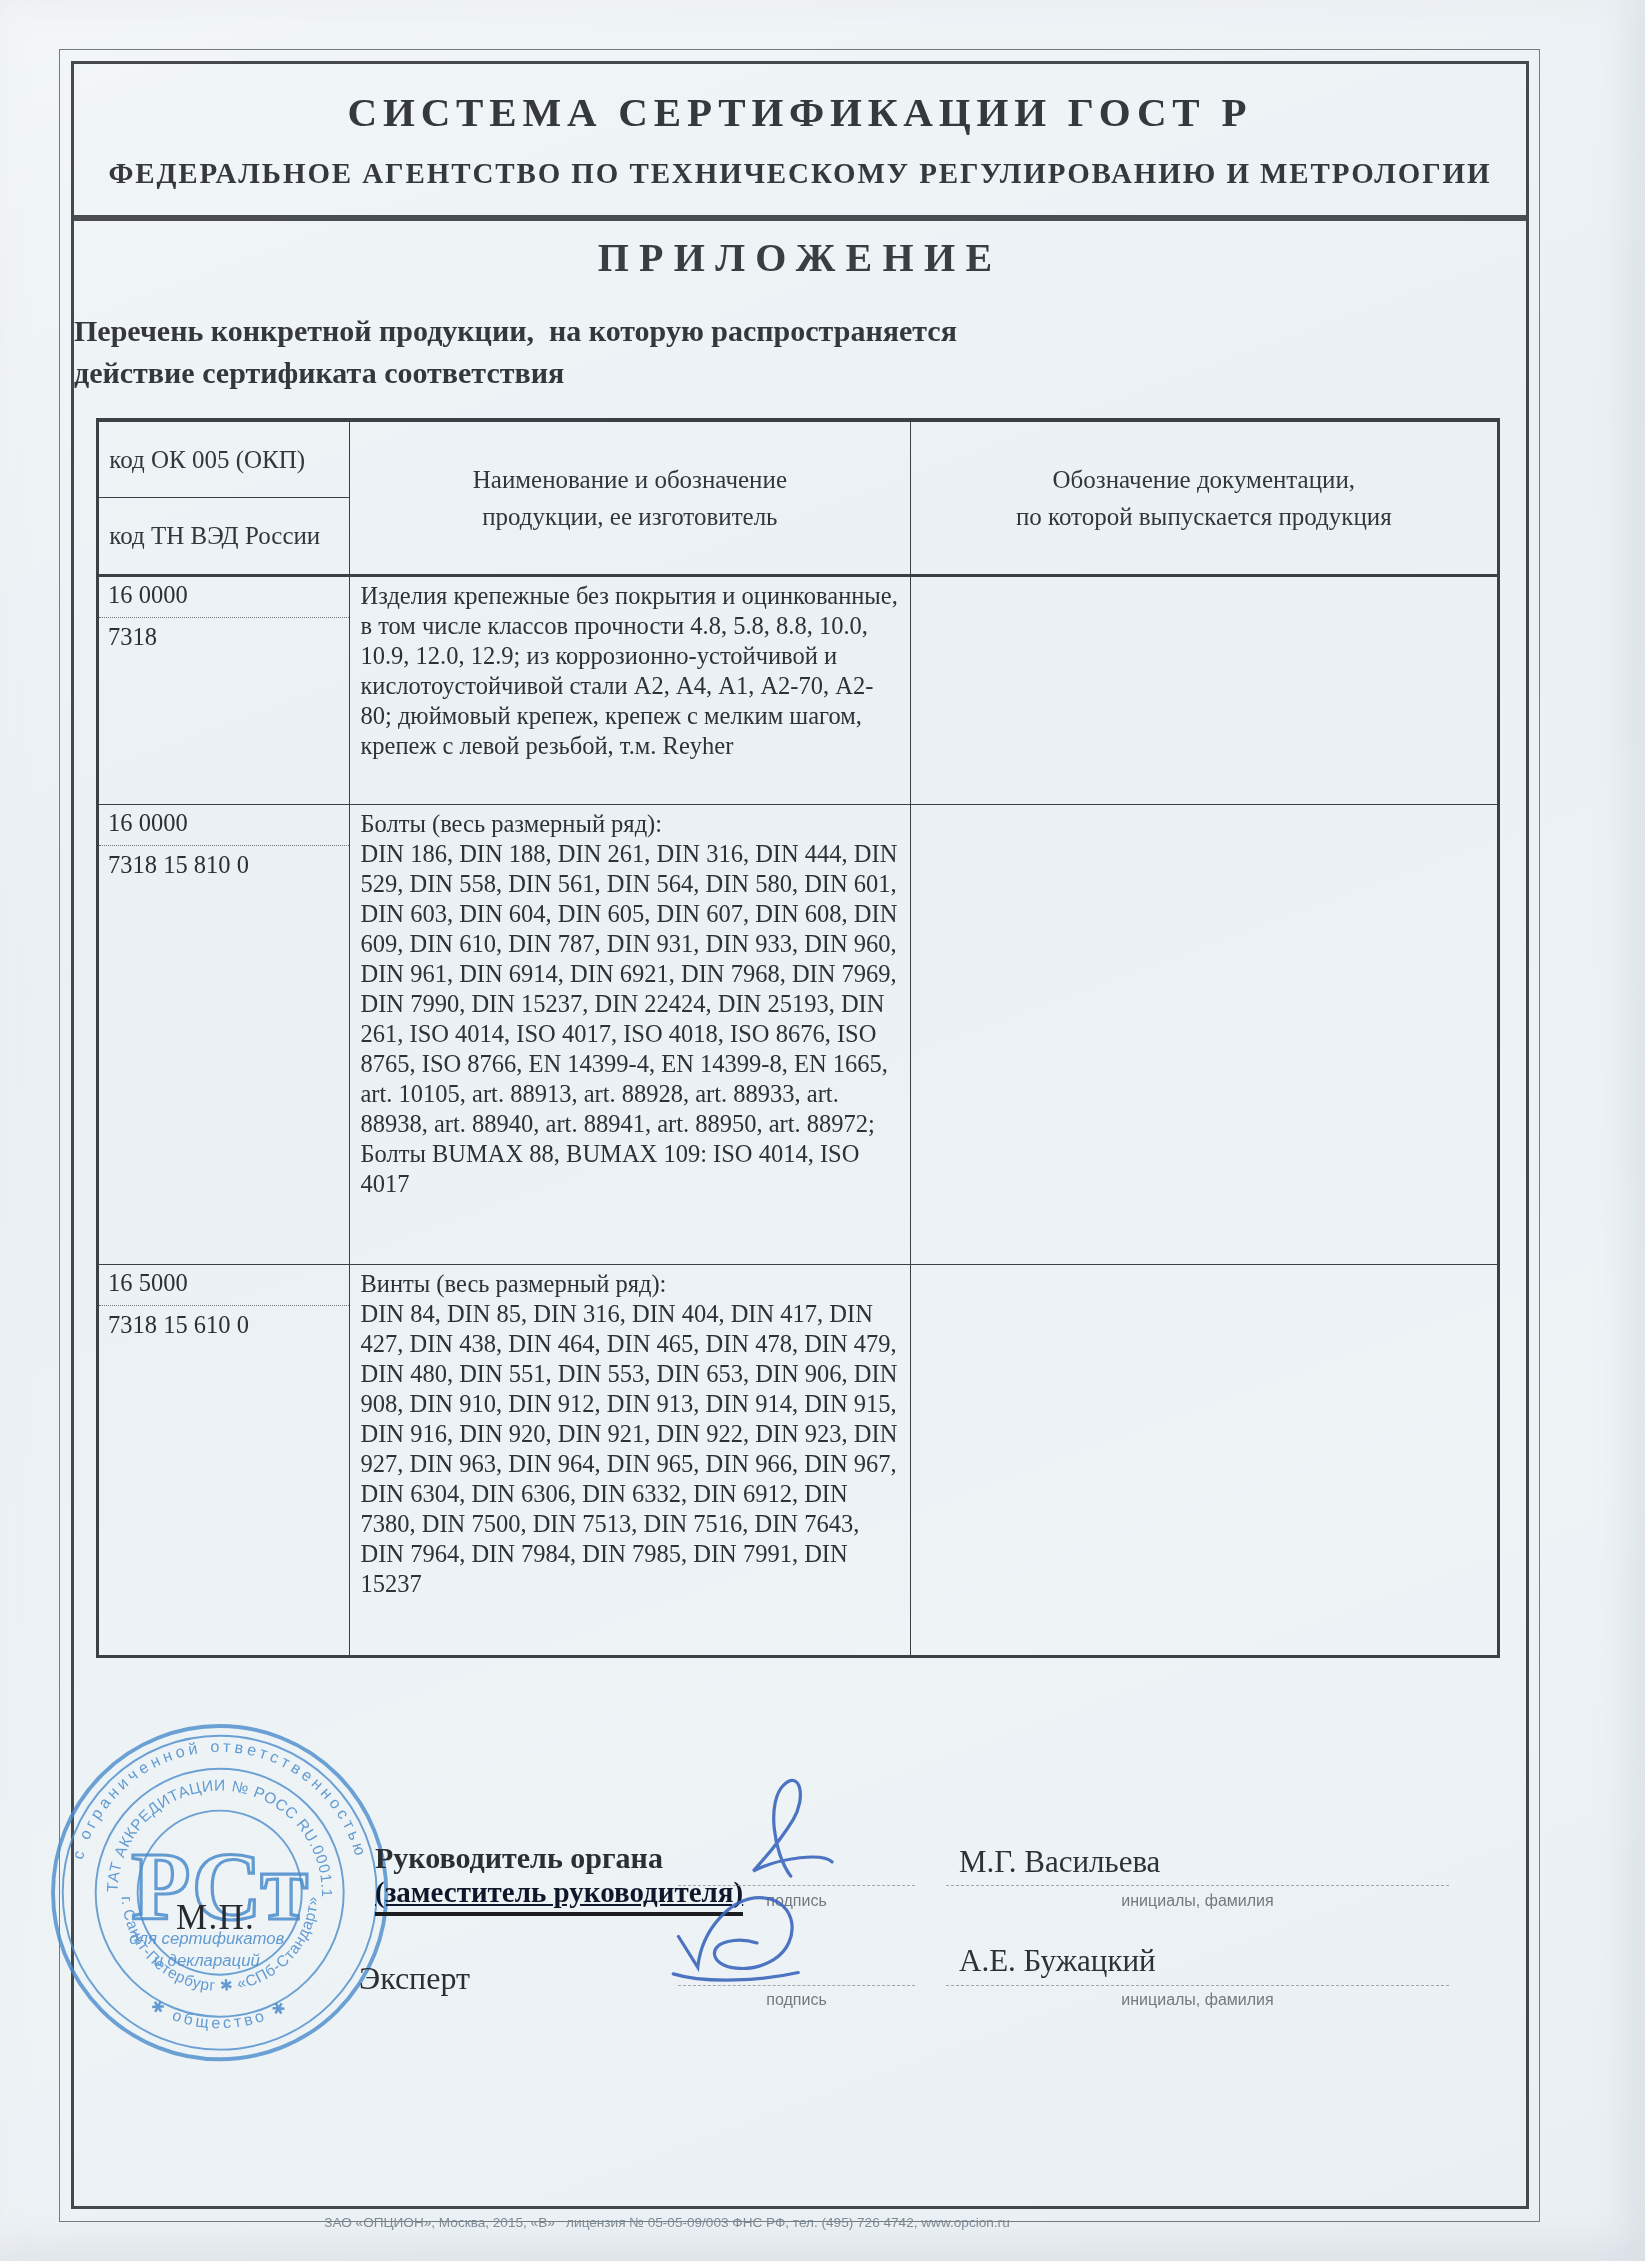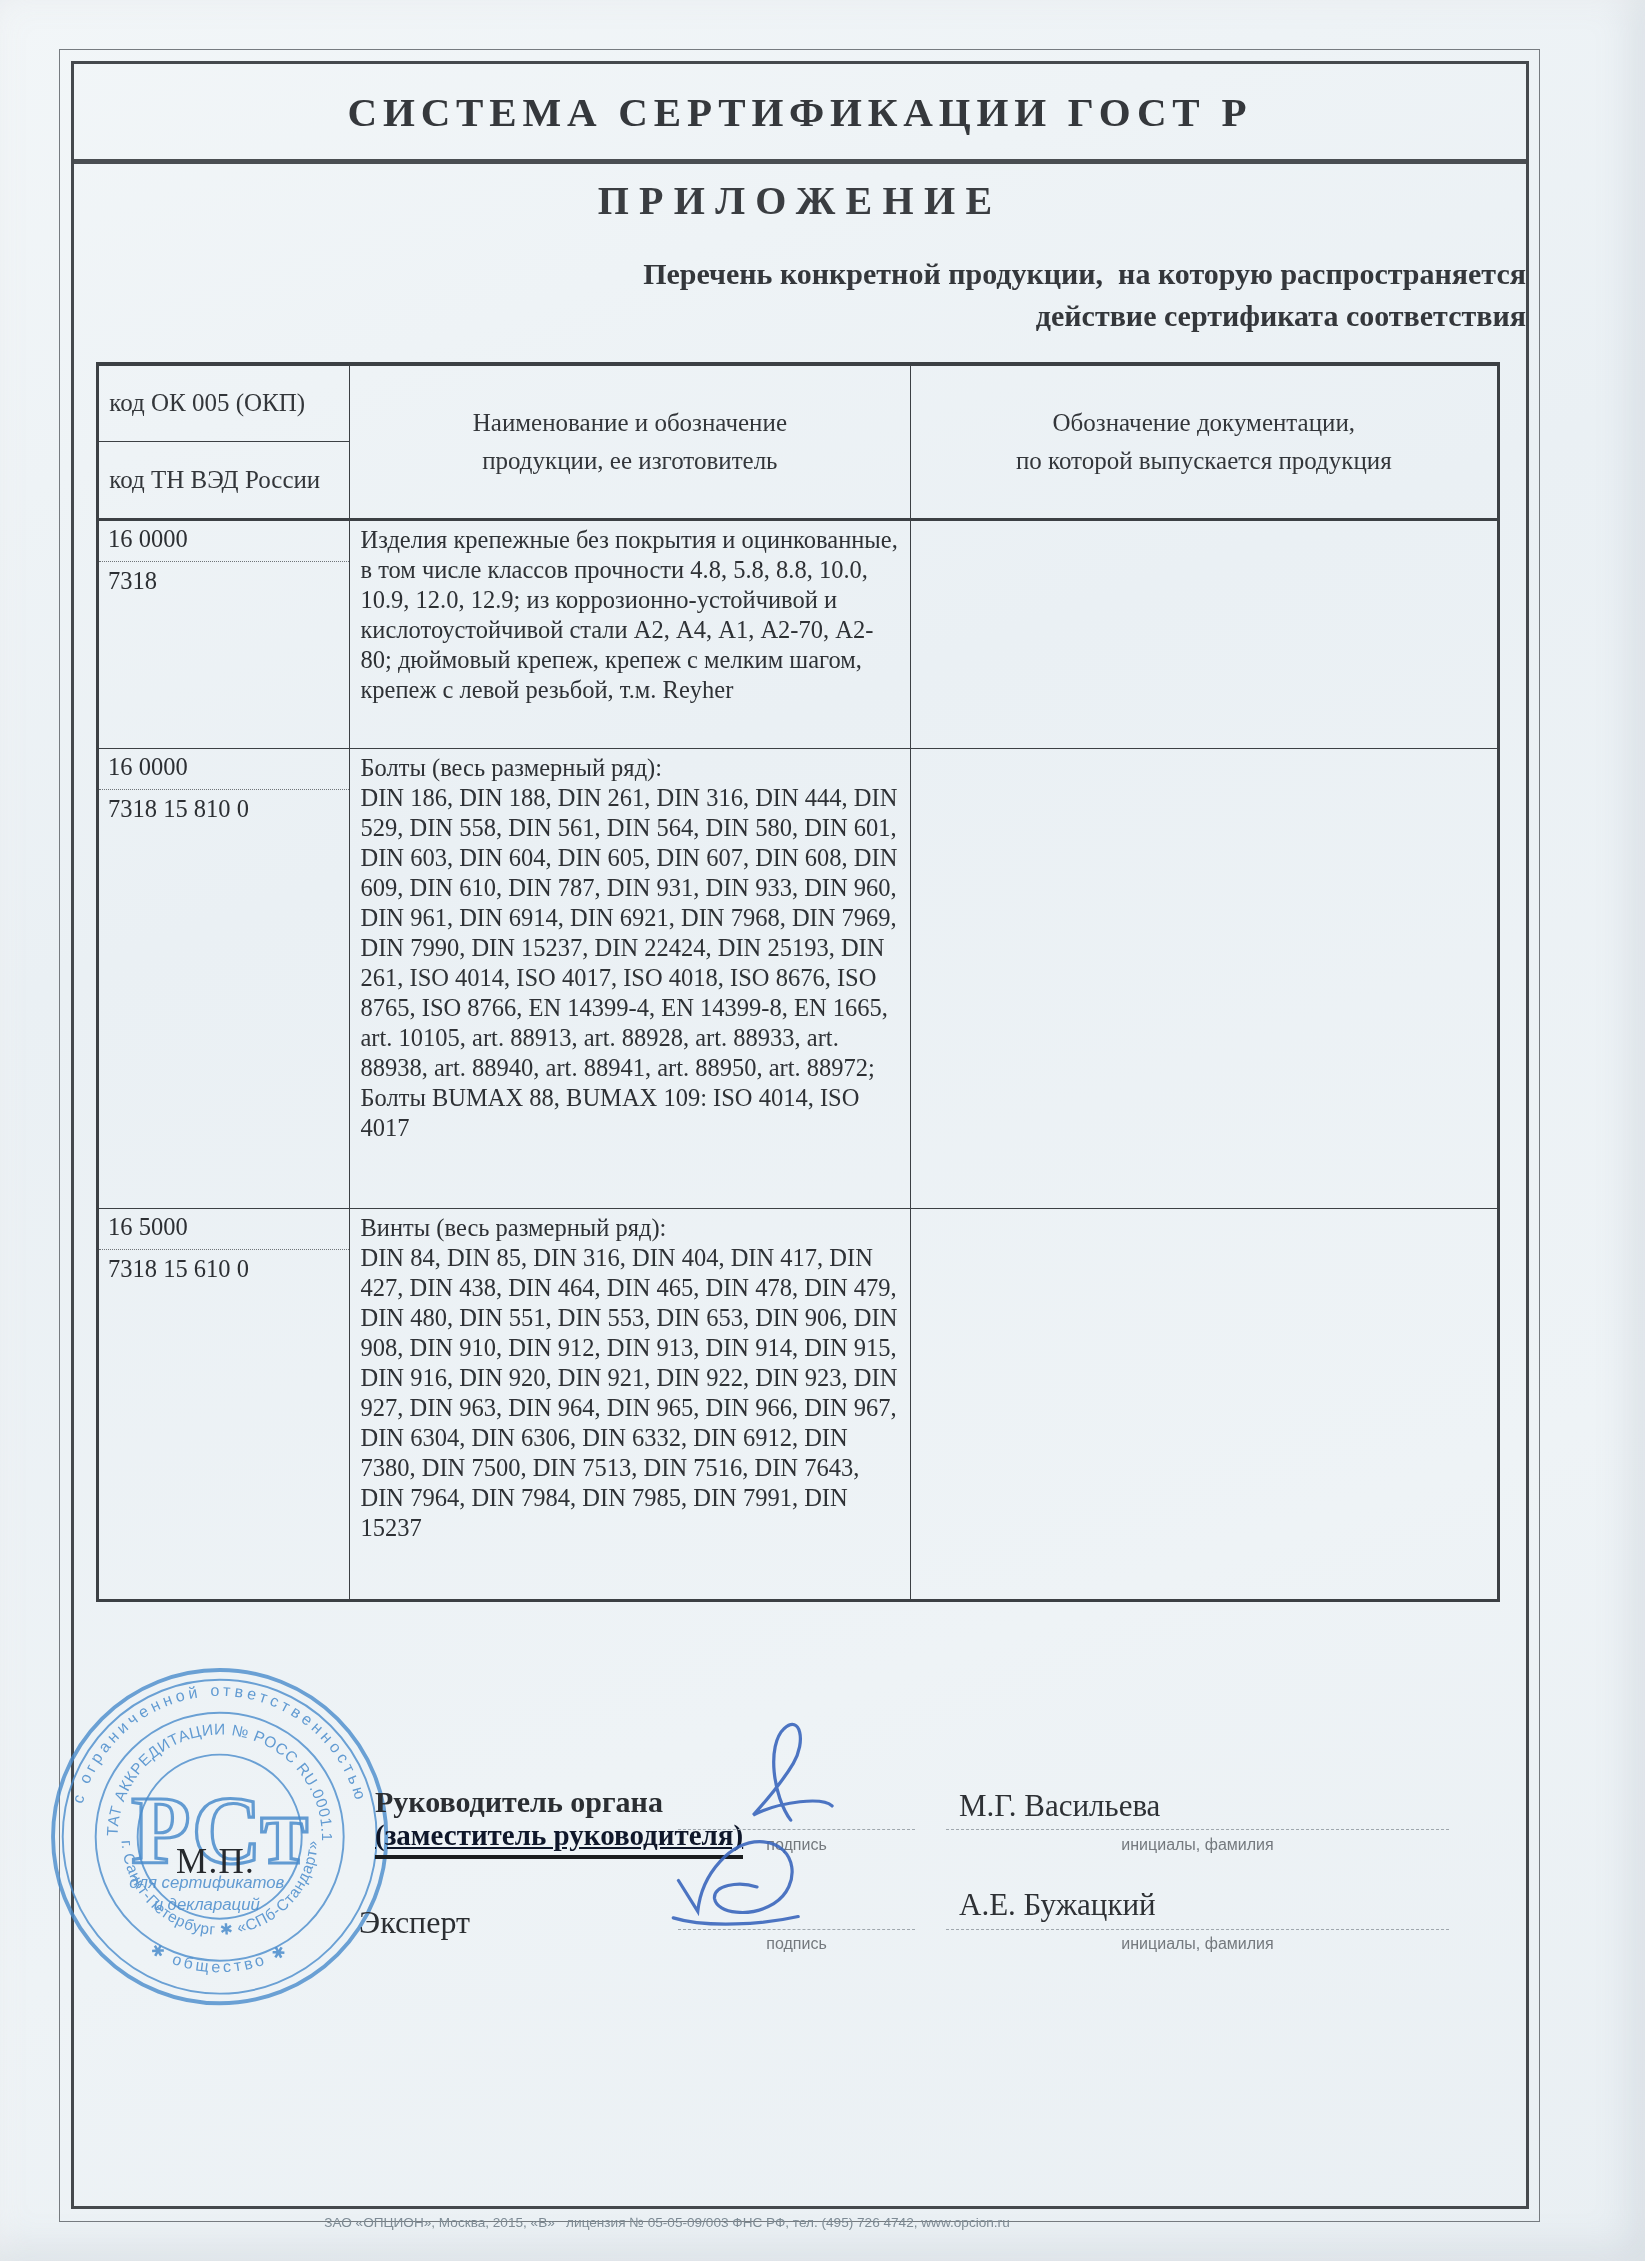--- a/index.html
+++ b/index.html
@@ -20,21 +20,21 @@
 
   .doc-number{margin-top:32px;text-align:right;padding-right:72px;line-height:1;}
   .no-sign{font-size:37px;color:#3a3d41;vertical-align:3.9px;margin-right:9px;}
   .no-digits{font-family:"DejaVu Sans Mono",monospace;font-size:44px;font-weight:bold;color:#d6474d;letter-spacing:7.7px;}
 
   .page-title{margin-top:17px;text-align:center;font-size:40px;font-weight:bold;letter-spacing:10.3px;color:#3a3d41;line-height:1;}
 
   .cert-line{margin-top:30px;text-align:center;font-size:30px;font-weight:bold;color:#34373b;line-height:1;}
   .cert-number{display:inline-block;margin-left:10.3px;padding:0 13px 5.2px 13px;border-bottom:1.9px solid #97a1a8;font-weight:normal;}
 
-  .description{margin-top:32px;text-align:right;font-size:30px;font-weight:bold;color:#34373b;line-height:1.4;white-space:pre-wrap;padding-left:39px;}
+  .description{margin-top:32px;text-align:left;font-size:30px;font-weight:bold;color:#34373b;line-height:1.4;white-space:pre-wrap;}
 
   table.products{margin:24.5px 26px 0 22px;width:1404px;border-collapse:collapse;table-layout:fixed;}
   table.products,.products th,.products td{border:1.9px solid #3c4044;}
   table.products{border-top-width:4.5px;border-left-width:3.2px;border-right-width:3.2px;border-bottom-width:3.2px;}
   .products thead tr{border-bottom:3.2px solid #3c4044;}
   .products col.c1{width:18%;} .products col.c2{width:40%;} .products col.c3{width:42%;}
   .products th{font-weight:normal;font-size:25px;color:#33363a;vertical-align:middle;}
   .th-center{text-align:center;white-space:pre-line;line-height:1.5;font-family:Liberation Serif, serif;}
   .col1head{padding:0;height:152px;}
   .c1half{height:50%;display:flex;align-items:center;padding-left:10.3px;box-sizing:border-box;text-align:left;}
@@ -75,20 +75,21 @@
     font-family:"Liberation Sans",sans-serif;font-size:13.6px;color:#7e8b94;white-space:pre-wrap;}
 </style>
 </head>
 <body>
 
 <div class="frame-outer"></div>
 <div class="frame-inner">
   <div class="content">
 
     <div class="system-title">СИСТЕМА СЕРТИФИКАЦИИ ГОСТ Р</div>
+    <div class="agency-title">ФЕДЕРАЛЬНОЕ АГЕНТСТВО ПО ТЕХНИЧЕСКОМУ РЕГУЛИРОВАНИЮ И МЕТРОЛОГИИ</div>
     <div class="header-rule"></div>
 
 
     <div class="page-title">ПРИЛОЖЕНИЕ</div>
 
 
     <div class="description">Перечень конкретной продукции,  на которую распространяется
 действие сертификата соответствия</div>
 
     <table class="products">

